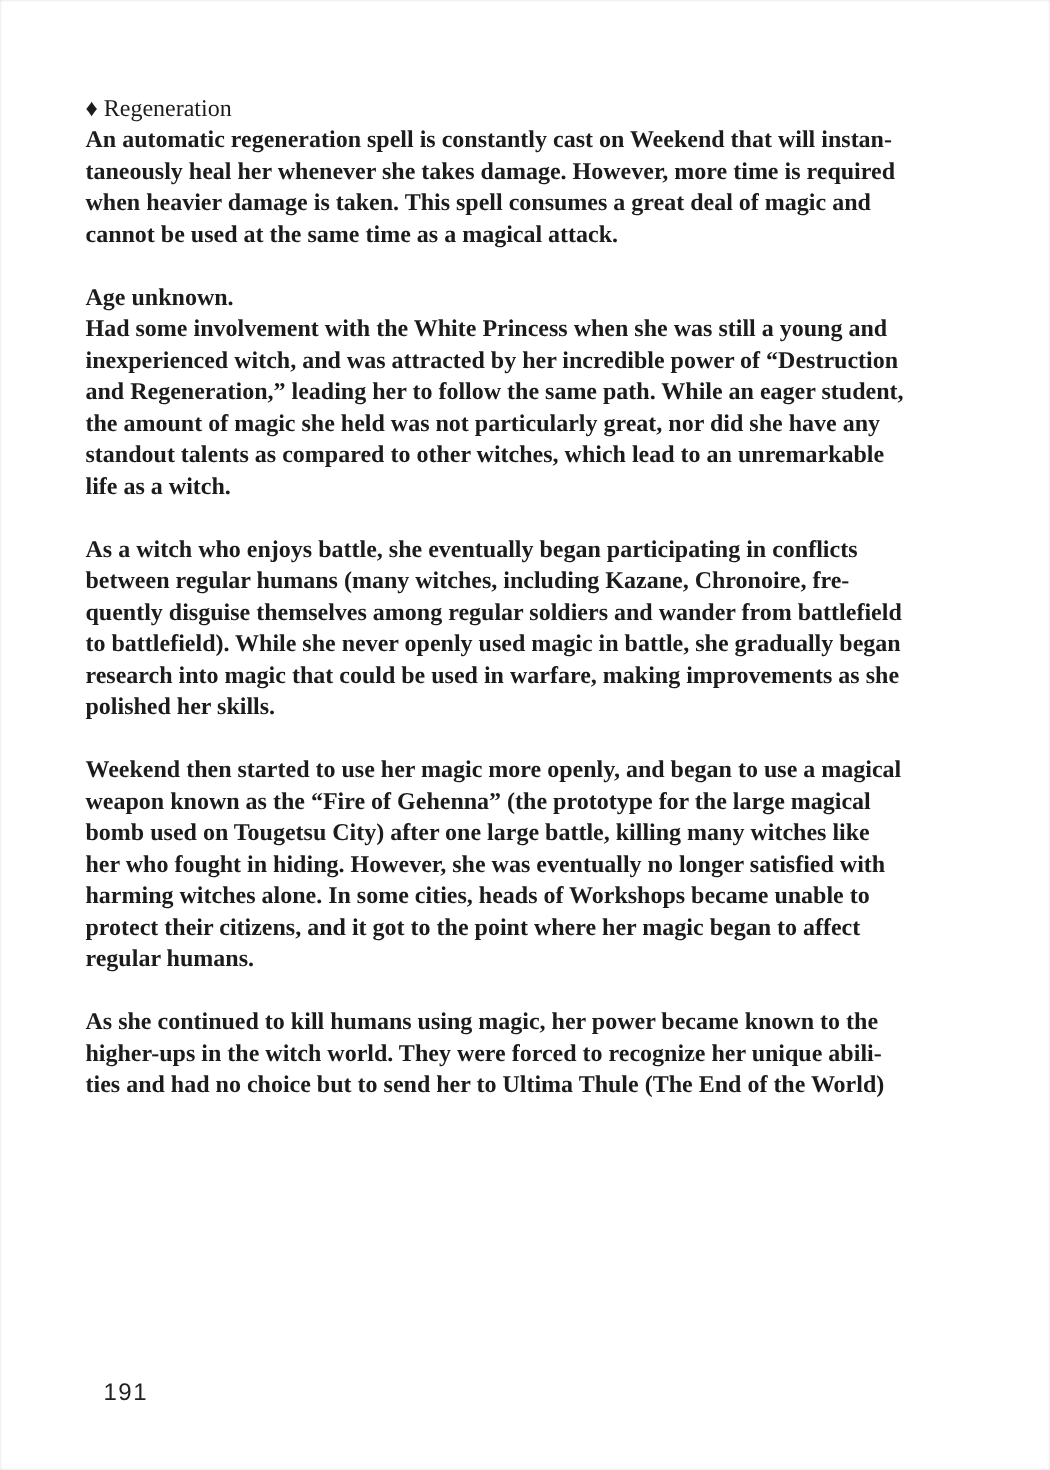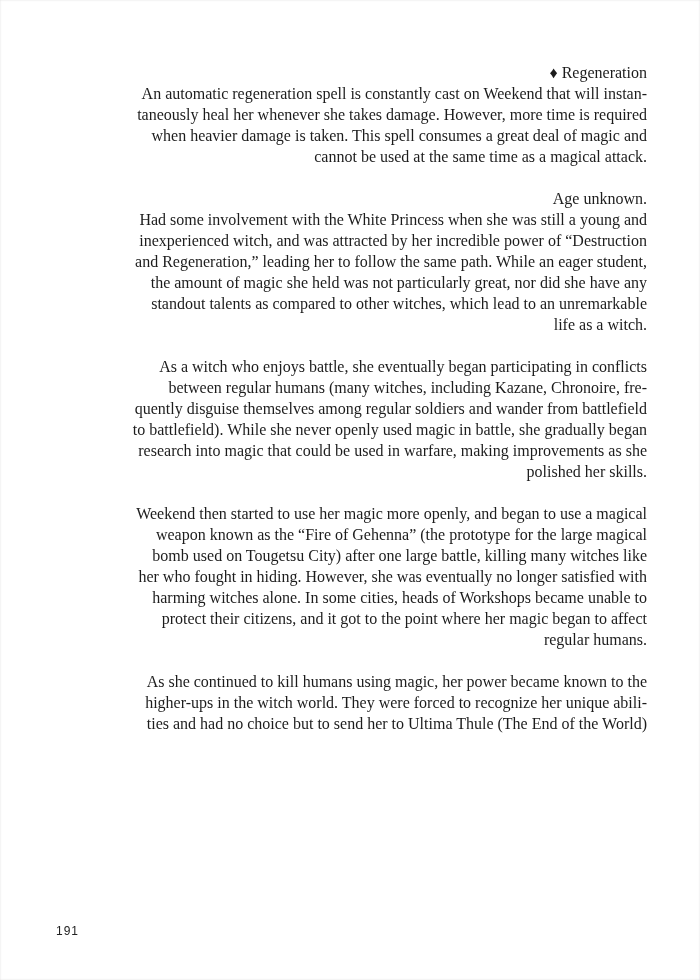--- a/index.html
+++ b/index.html
@@ -10,51 +10,51 @@
   .page {
     position: relative;
     width: 700px;
     height: 980px;
     margin: 0 auto;
     background: #ffffff;
     color: #1c1c1c;
     font-family: "Liberation Serif", "DejaVu Serif", serif;
     overflow: hidden;
     box-shadow: inset 0 0 2px rgba(0,0,0,0.15);
-    text-align: right;
   }
   .content {
     position: absolute;
     left: 57px;
     top: 62px;
     width: 590px;
     font-size: 16px;
     line-height: 21px;
   }
   .block {
     margin: 0;
     white-space: pre-line;
   }
   .para {
-    margin: 0 0 21px 16px;
+    margin: 0 0 21px 0;
+    font-weight: bold;
   }
   .heading {
     margin: 0;
   }
   .gap-large {
     margin-top: 21px;
   }
   .gap-after-heading {
     margin-top: 21px;
   }
   .page-number {
     position: absolute;
-    left: 56px;
+    left: 69px;
     bottom: 42px;
-    font-size: 12px;
+    font-size: 16px;
     letter-spacing: 1px;
     font-family: "Liberation Sans", "DejaVu Sans", sans-serif;
     color: #222222;
   }
 </style>
 </head>
 <body>
 
 <div class="page">
   <div class="content">

